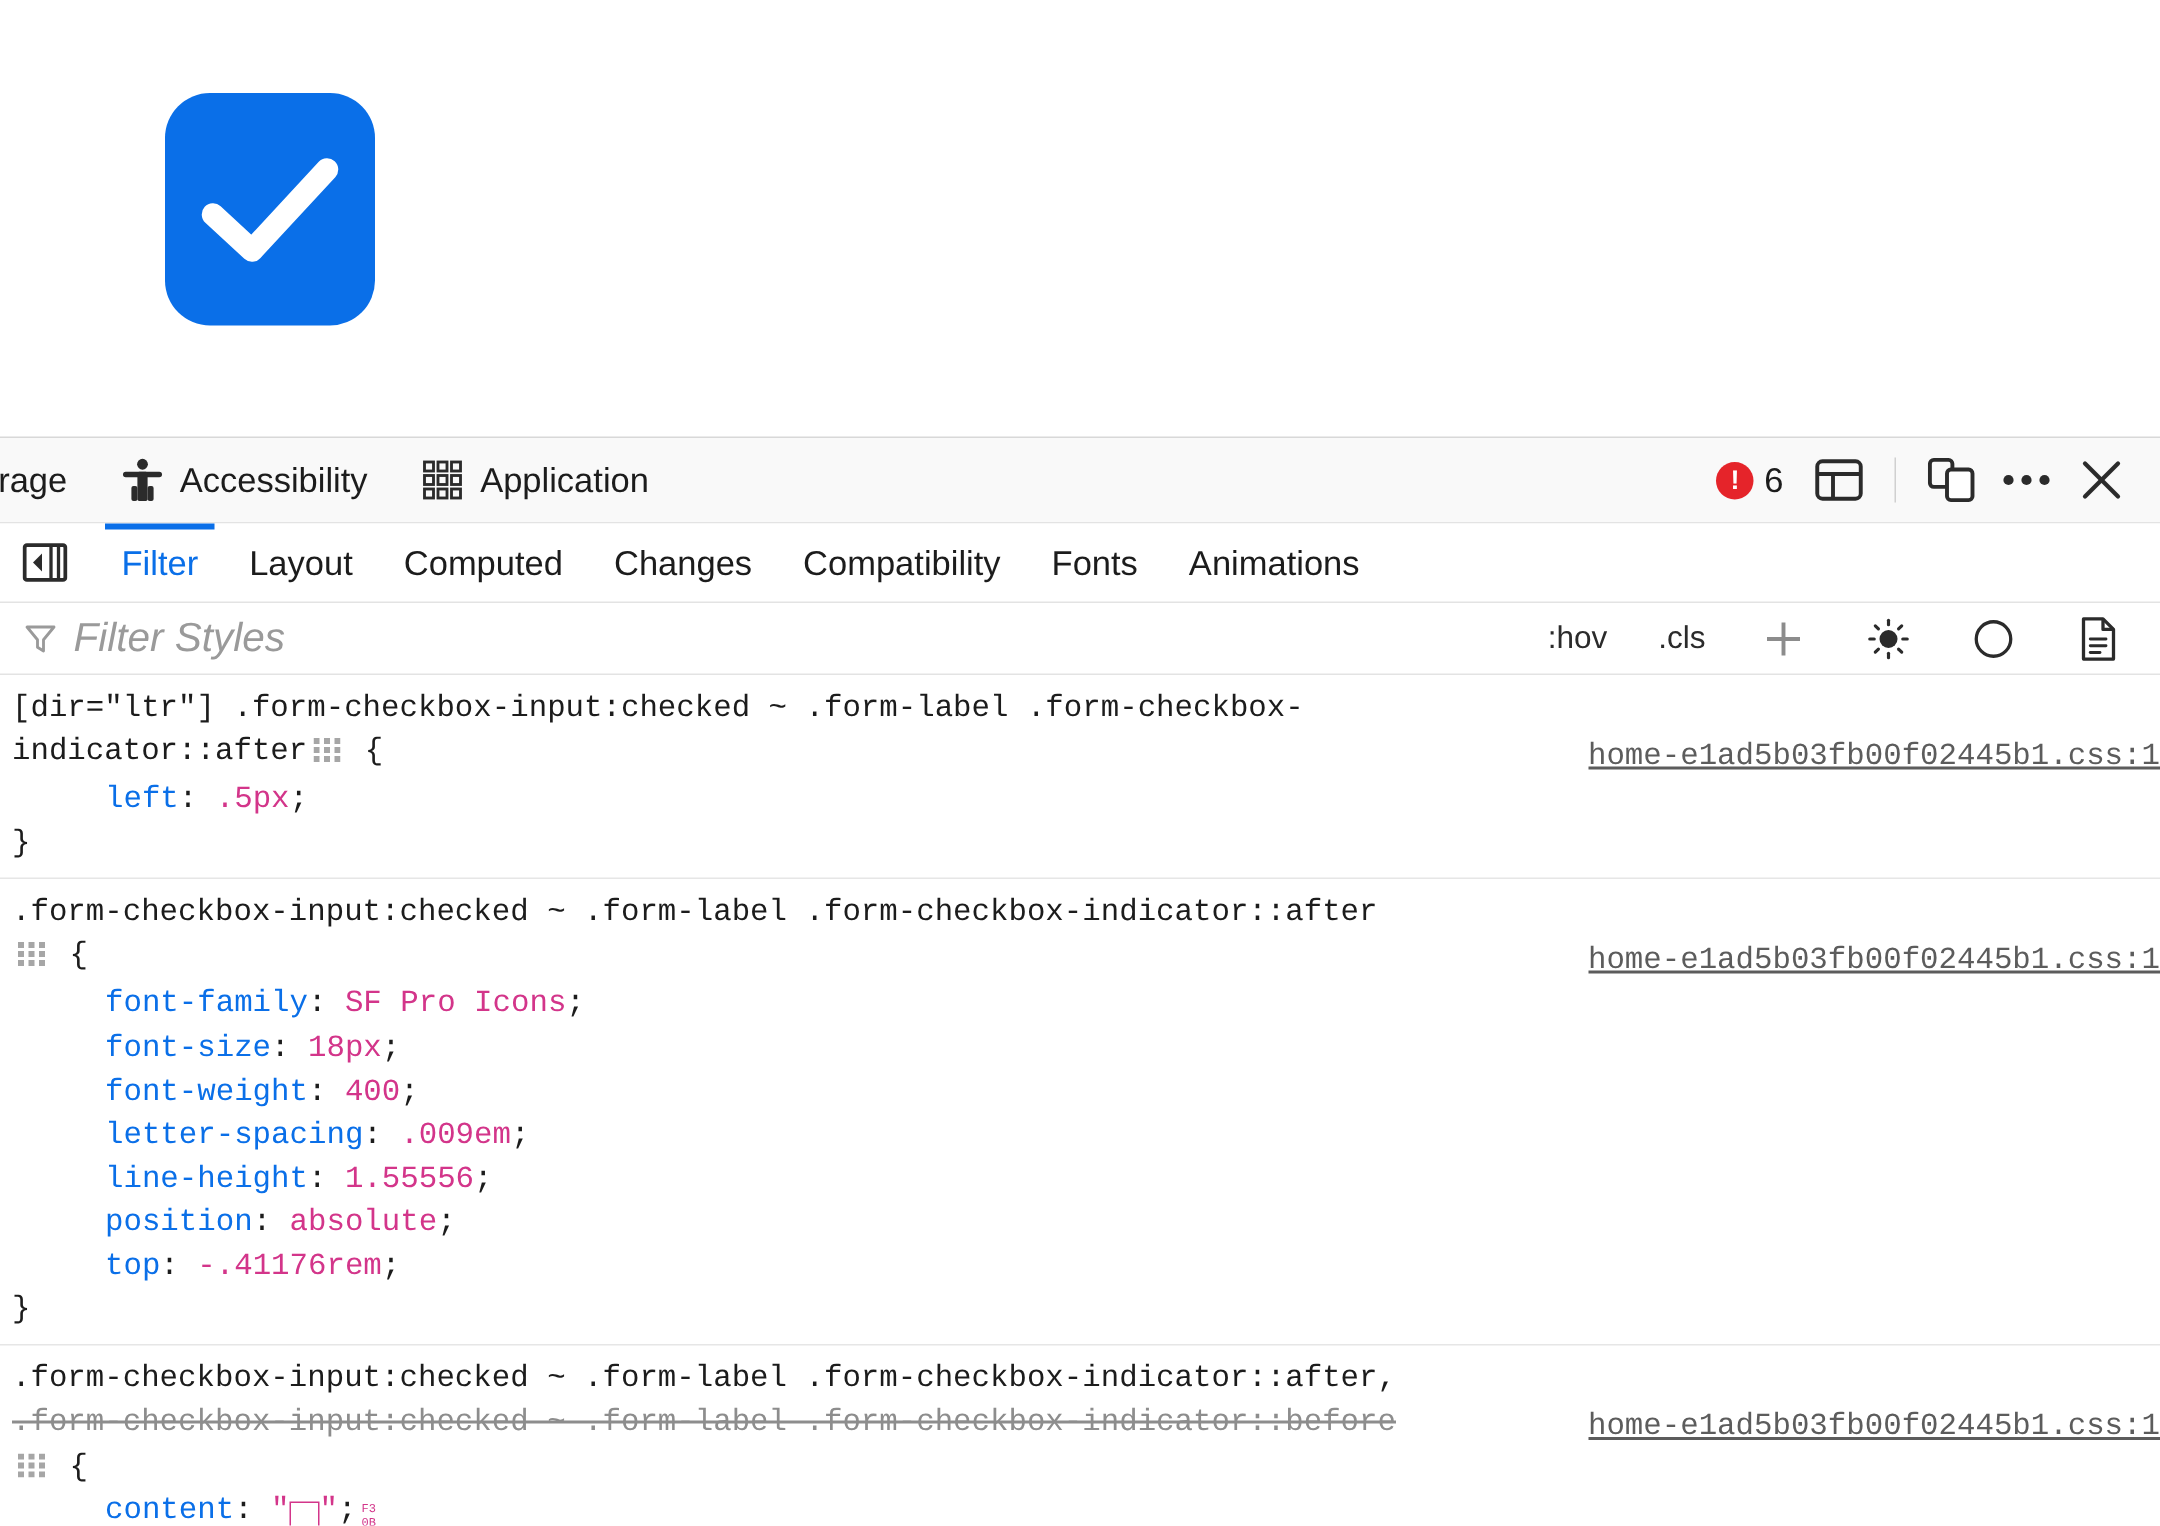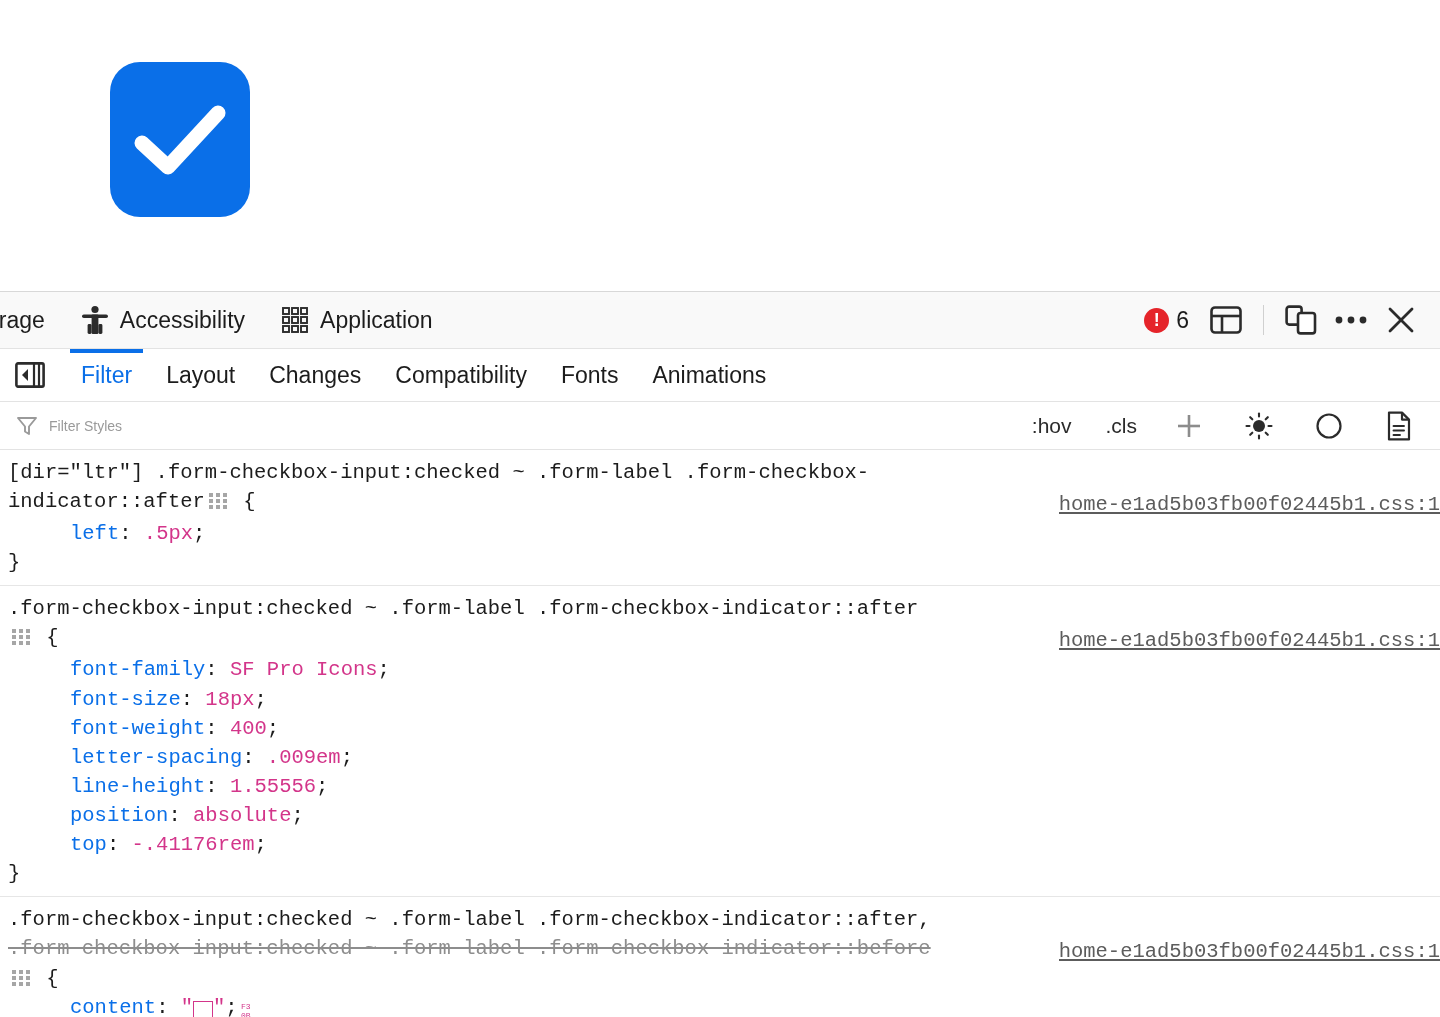--- a/index.html
+++ b/index.html
@@ -127,21 +127,21 @@
 
   
   .filter-row {
     height: 48px;
     display: flex; align-items: center;
     background: #ffffff;
     border-bottom: 1px solid #e3e3e3;
     padding: 0 14px 0 16px;
   }
   .filter-left { display: flex; align-items: center; gap: 11px; flex: 1 1 auto; }
-  .filter-placeholder { font-size: 14px; color: #9a9a9a; }
+  .filter-placeholder { font-size: 27px; color: #9a9a9a; font-style: italic; }
   .filter-right { display: flex; align-items: center; gap: 16px; flex: none; }
   .pseudo-btn {
     font-size: 21px; color: #2b2b2b; padding: 0 9px; cursor: default;
     font-family: "Liberation Sans", sans-serif;
   }
   .fr-icon-btn {
     width: 54px; height: 40px;
     display: flex; align-items: center; justify-content: center;
     cursor: default;
   }
@@ -319,20 +319,23 @@
           <path d="M13 7 L7 13 L13 19 Z" fill="#2b2b2b"></path>
         </svg>
       </span>
     </div>
 
     <div class="sub-tab active">
       <span>Filter</span>
     </div>
     <div class="sub-tab">
       <span>Layout</span>
+    </div>
+    <div class="sub-tab">
+      <span>Computed</span>
     </div>
     <div class="sub-tab">
       <span>Changes</span>
     </div>
     <div class="sub-tab">
       <span>Compatibility</span>
     </div>
     <div class="sub-tab">
       <span>Fonts</span>
     </div>

